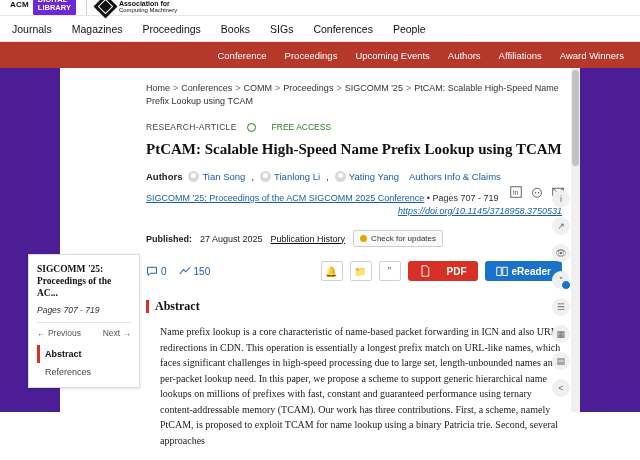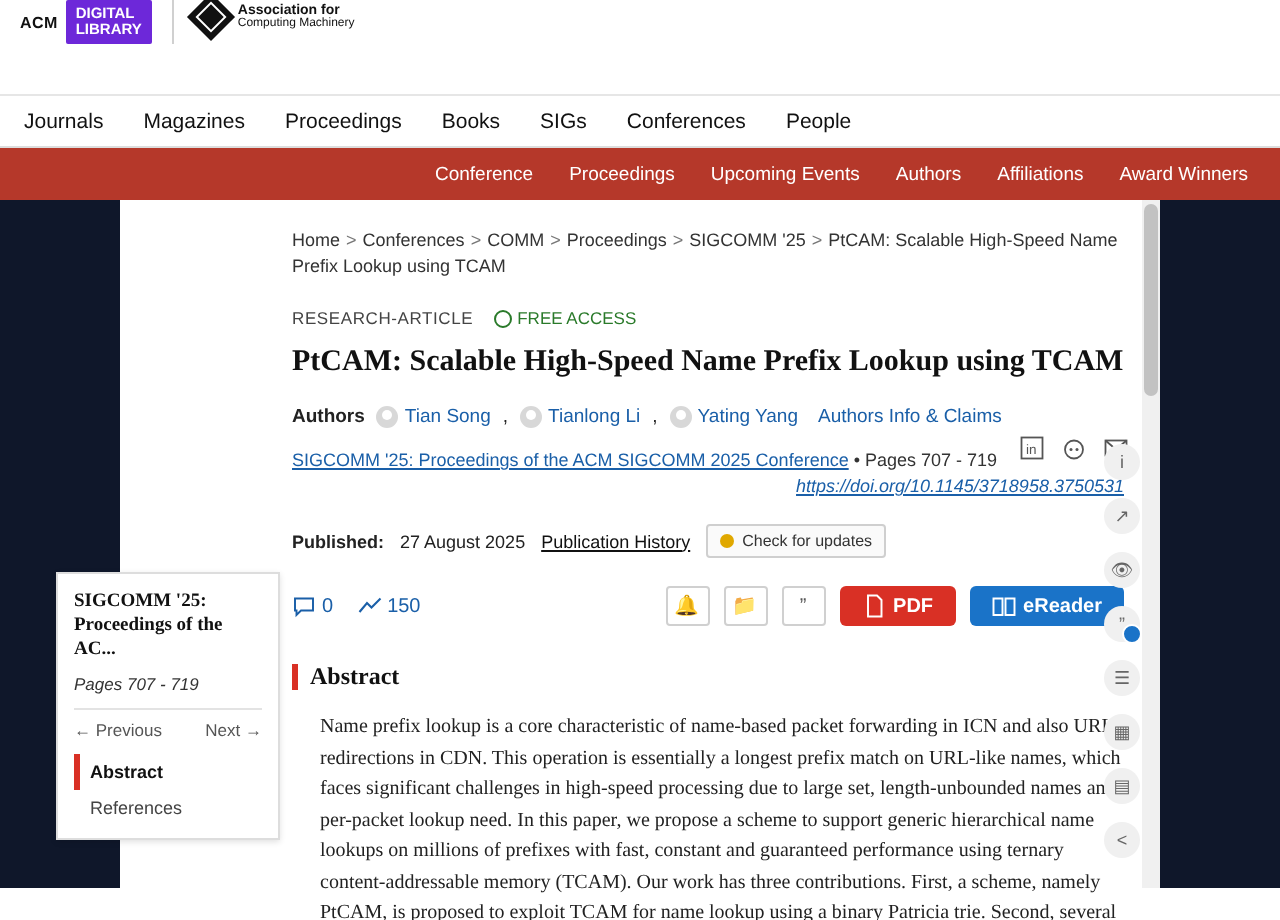--- a/index.html
+++ b/index.html
@@ -5,21 +5,21 @@
   * { box-sizing: border-box; }
   html, body { margin:0; padding:0; }
   body {
     width:640px; height:460px; overflow:hidden;
     font-family:"Liberation Sans", sans-serif;
     background:#ffffff; color:#222;
     font-size:11px;
   }
   
   .topbar {
-    height:48px; background:#ffffff; display:flex; align-items:flex-start;
+    height:16px; background:#ffffff; display:flex; align-items:flex-end;
     padding:0 10px; border-bottom:1px solid #e6e6e6;
   }
   .acm-logo { display:flex; align-items:center; gap:4px; }
   .acm-mark {
     font-size:8px; font-weight:bold; line-height:9px; color:#111;
     letter-spacing:.2px;
   }
   .dl-box {
     background:#6d28d9; color:#fff; font-size:7.5px; font-weight:bold;
     line-height:8px; padding:3px 5px; border-radius:1px; text-align:left;
@@ -43,35 +43,35 @@
   }
   .mainnav span { cursor:pointer; }
   
   .redbar {
     height:26px; background:#b5382a; display:flex; align-items:center;
     justify-content:flex-end; gap:18px; padding:0 16px;
     color:#fff; font-size:9.5px;
   }
   
   .content {
-    position:relative; height:344px; background:#0f172a;
+    position:relative; height:344px; background:#4c1d95;
   }
   .page {
     position:absolute; left:60px; top:0; width:520px; bottom:0;
     background:#ffffff;
   }
   .inner { padding:10px 18px 0 86px; }
   
   .crumb { font-size:9px; color:#333; line-height:13px; padding-top:4px;}
   .crumb a { color:#333; text-decoration:none; }
   .crumb .gt { color:#777; margin:0 3px; }
   
   .metaline { display:flex; align-items:center; gap:10px; margin-top:14px; }
   .mtag { font-size:8.5px; color:#444; letter-spacing:.3px; }
-  .openaccess { display:flex; align-items:center; gap:3px; color:#2a7a2a; font-size:8.5px;}
+  .openaccess { display:flex; align-items:center; gap:16px; color:#2a7a2a; font-size:8.5px;}
   .oa-dot {
     width:9px;height:9px;border-radius:50%;border:1.5px solid #2a7a2a;
     display:inline-block;
   }
   h1.title {
     font-size:15px; font-weight:bold; color:#111; margin:8px 0 0 0;
     line-height:19px; font-family:"Liberation Serif", serif;
   }
   .sharerow {
     position:absolute; right:16px; top:118px; display:flex; gap:9px;
@@ -110,21 +110,21 @@
   .metrics { display:flex; align-items:center; gap:12px; color:#1a5fa8; font-size:10px;}
   .metrics .m { display:flex; align-items:center; gap:3px; }
   .btns { margin-left:auto; display:flex; align-items:center; gap:7px; }
   .sqbtn {
     width:22px;height:20px;border:1px solid #d0d0d0;border-radius:2px;
     background:#fff;display:flex;align-items:center;justify-content:center;
     color:#555;font-size:10px;
   }
   .pdfbtn {
     background:#d93025;color:#fff;border-radius:3px;padding:4px 11px;
-    font-size:10px;display:flex;align-items:center;gap:4px;font-weight:bold;
+    font-size:10px;display:flex;align-items:center;gap:16px;font-weight:bold;
   }
   .ereaderbtn {
     background:#1a73c8;color:#fff;border-radius:3px;padding:4px 11px;
     font-size:10px;display:flex;align-items:center;gap:4px;font-weight:bold;
   }
   
   .abs-head { display:flex; align-items:center; gap:6px; margin-top:18px; }
   .abs-bar { width:3px; height:13px; background:#d93025; }
   .abs-title { font-size:12px; font-weight:bold; color:#111; font-family:"Liberation Serif", serif;}
   .abs-body { margin-top:10px; padding-left:14px; font-size:10px; line-height:15.5px; color:#222;

